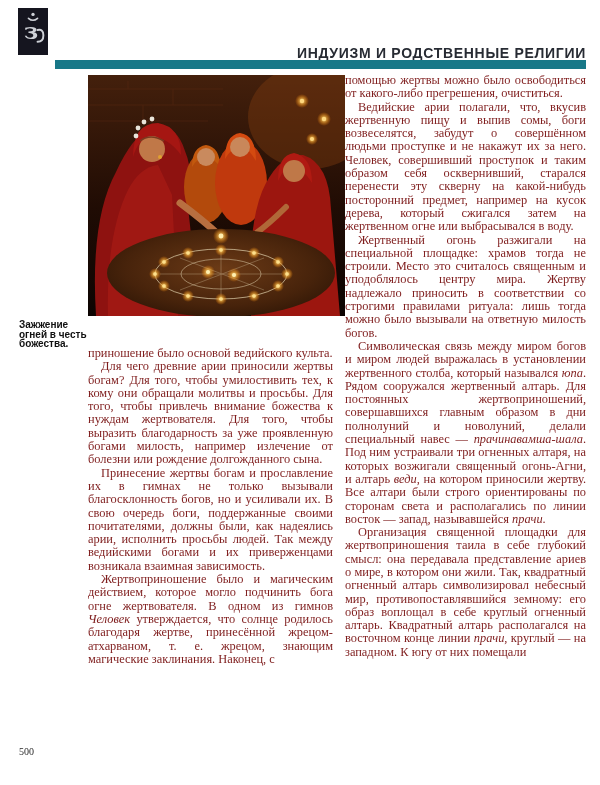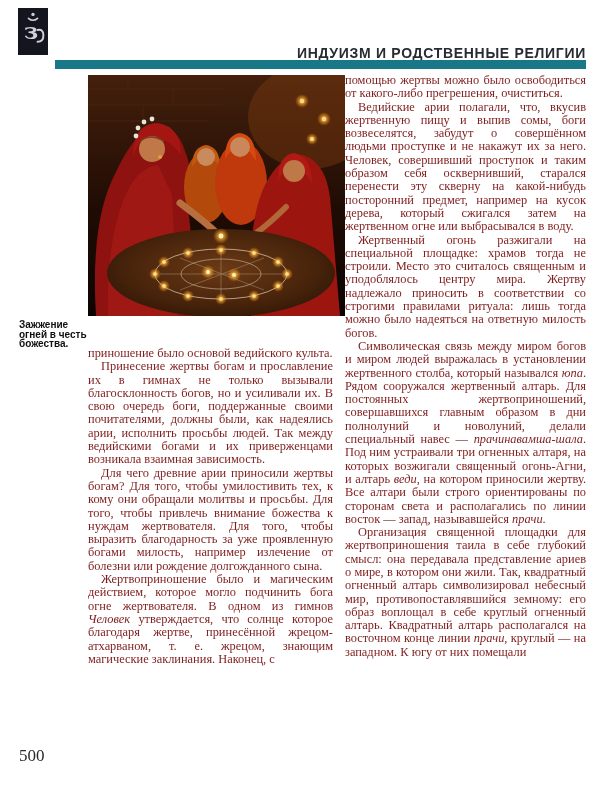--- a/index.html
+++ b/index.html
@@ -46,21 +46,21 @@
     font-size:12.4px; line-height:13.3px;
     color:#7f1d1d;
   }
   .col-left  { left:88px;  top:347px; width:245px; }
   .col-right { left:345px; top:74px;  width:241px; }
   .para { margin:0; text-indent:13px; }
   .para.no-indent { text-indent:0; }
   .it { font-style:italic; }
   .page-number {
     position:absolute; left:19px; top:746px;
-    font-size:17px; color:#2a2a2a;
+    font-size:10px; color:#2a2a2a;
     font-family:"Liberation Serif", serif;
   }
 </style>
 </head>
 <body>
 
 <div class="om-box" style="background: rgb(21, 21, 31);">
   <span>
     <svg width="26" height="40" viewBox="0 0 40 56">
       <text x="6" y="42" font-size="34" fill="#cfd2d8" font-family="DejaVu Serif, serif" font-weight="bold">з</text>
@@ -182,25 +182,25 @@
       <circle cx="133" cy="161" r="8" fill="url(#glow)"></circle>
         <circle cx="133" cy="161" r="2.4" fill="#fff0b0"></circle>
     </g>
   </svg>
 </div>
 
 <div class="figure-caption">Зажжение огней в честь божества.</div>
 
 <div class="col col-left">
     <p class="para no-indent"><span>приношение было основой ведийского культа.</span></p>
+    <p class="para"><span>Для чего древние арии приносили жертвы богам? Для того, чтобы умилостивить тех, к кому они обращали молитвы и просьбы. Для того, чтобы привлечь внимание божества к нуждам жертвователя. Для того, чтобы выразить благодарность за уже проявленную богами милость, например излечение от болезни или рождение долгожданного сына.</span></p>
     <p class="para"><span>Принесение жертвы богам и прославление их в гимнах не только вызывали благосклонность богов, но и усиливали их. В свою очередь боги, поддержанные своими почитателями, должны были, как надеялись арии, исполнить просьбы людей. Так между ведийскими богами и их приверженцами возникала взаимная зависимость.</span></p>
-    <p class="para"><span>Для чего древние арии приносили жертвы богам? Для того, чтобы умилостивить тех, к кому они обращали молитвы и просьбы. Для того, чтобы привлечь внимание божества к нуждам жертвователя. Для того, чтобы выразить благодарность за уже проявленную богами милость, например излечение от болезни или рождение долгожданного сына.</span></p>
-    <p class="para"><span>Жертвоприношение было и магическим действием, которое могло подчинить бога огне жертвователя. В одном из гимнов </span><span class="it">Человек</span><span> утверждается, что солнце которое благодаря жертве, принесённой жрецом-атхарваном, т. е. жрецом, знающим магические заклинания. Наконец, с</span></p>
+    <p class="para"><span>Жертвоприношение было и магическим действием, которое могло подчинить бога огне жертвователя. В одном из гимнов </span><span class="it">Человек</span><span> утверждается, что солнце родилось благодаря жертве, принесённой жрецом-атхарваном, т. е. жрецом, знающим магические заклинания. Наконец, с</span></p>
   </div>
 <div class="col col-right">
     <p class="para no-indent"><span>помощью жертвы можно было освободиться от какого-либо прегрешения, очиститься.</span></p>
     <p class="para"><span>Ведийские арии полагали, что, вкусив жертвенную пищу и выпив сомы, боги возвеселятся, забудут о совершённом людьми проступке и не накажут их за него. Человек, совершивший проступок и таким образом себя осквернивший, старался перенести эту скверну на какой-нибудь посторонний предмет, например на кусок дерева, который сжигался затем на жертвенном огне или выбрасывался в воду.</span></p>
-    <p class="para"><span>Жертвенный огонь разжигали на специальной площадке: храмов тогда не строили. Место это считалось священным и уподоблялось центру мира. Жертву надлежало приносить в соответствии со строгими правилами ритуала: лишь тогда можно было надеяться на ответную милость богов.</span></p>
+    <p class="para"><span>Жертвенный огонь разжигали на специальной площадке: храмов тогда не строили. Место это считалось священным и уподоблялось центру мира. Жертву надлежало приносить в соответствии со строгими правилами ритуала: лишь тогда можно было вызывали на ответную милость богов.</span></p>
     <p class="para"><span>Символическая связь между миром богов и миром людей выражалась в установлении жертвенного столба, который назывался </span><span class="it">юпа</span><span>. Рядом сооружался жертвенный алтарь. Для постоянных жертвоприношений, совершавшихся главным образом в дни полнолуний и новолуний, делали специальный навес — </span><span class="it">прачинавамша-шала</span><span>. Под ним устраивали три огненных алтаря, на которых возжигали священный огонь-Агни, и алтарь </span><span class="it">веди</span><span>, на котором приносили жертву. Все алтари были строго ориентированы по сторонам света и располагались по линии восток — запад, называвшейся </span><span class="it">прачи</span><span>.</span></p>
     <p class="para"><span>Организация священной площадки для жертвоприношения таила в себе глубокий смысл: она передавала представление ариев о мире, в котором они жили. Так, квадратный огненный алтарь символизировал небесный мир, противопоставлявшийся земному: его образ воплощал в себе круглый огненный алтарь. Квадратный алтарь располагался на восточном конце линии </span><span class="it">прачи</span><span>, круглый — на западном. К югу от них помещали</span></p>
   </div>
 
 <div class="page-number">500</div>
 
 </body></html>

